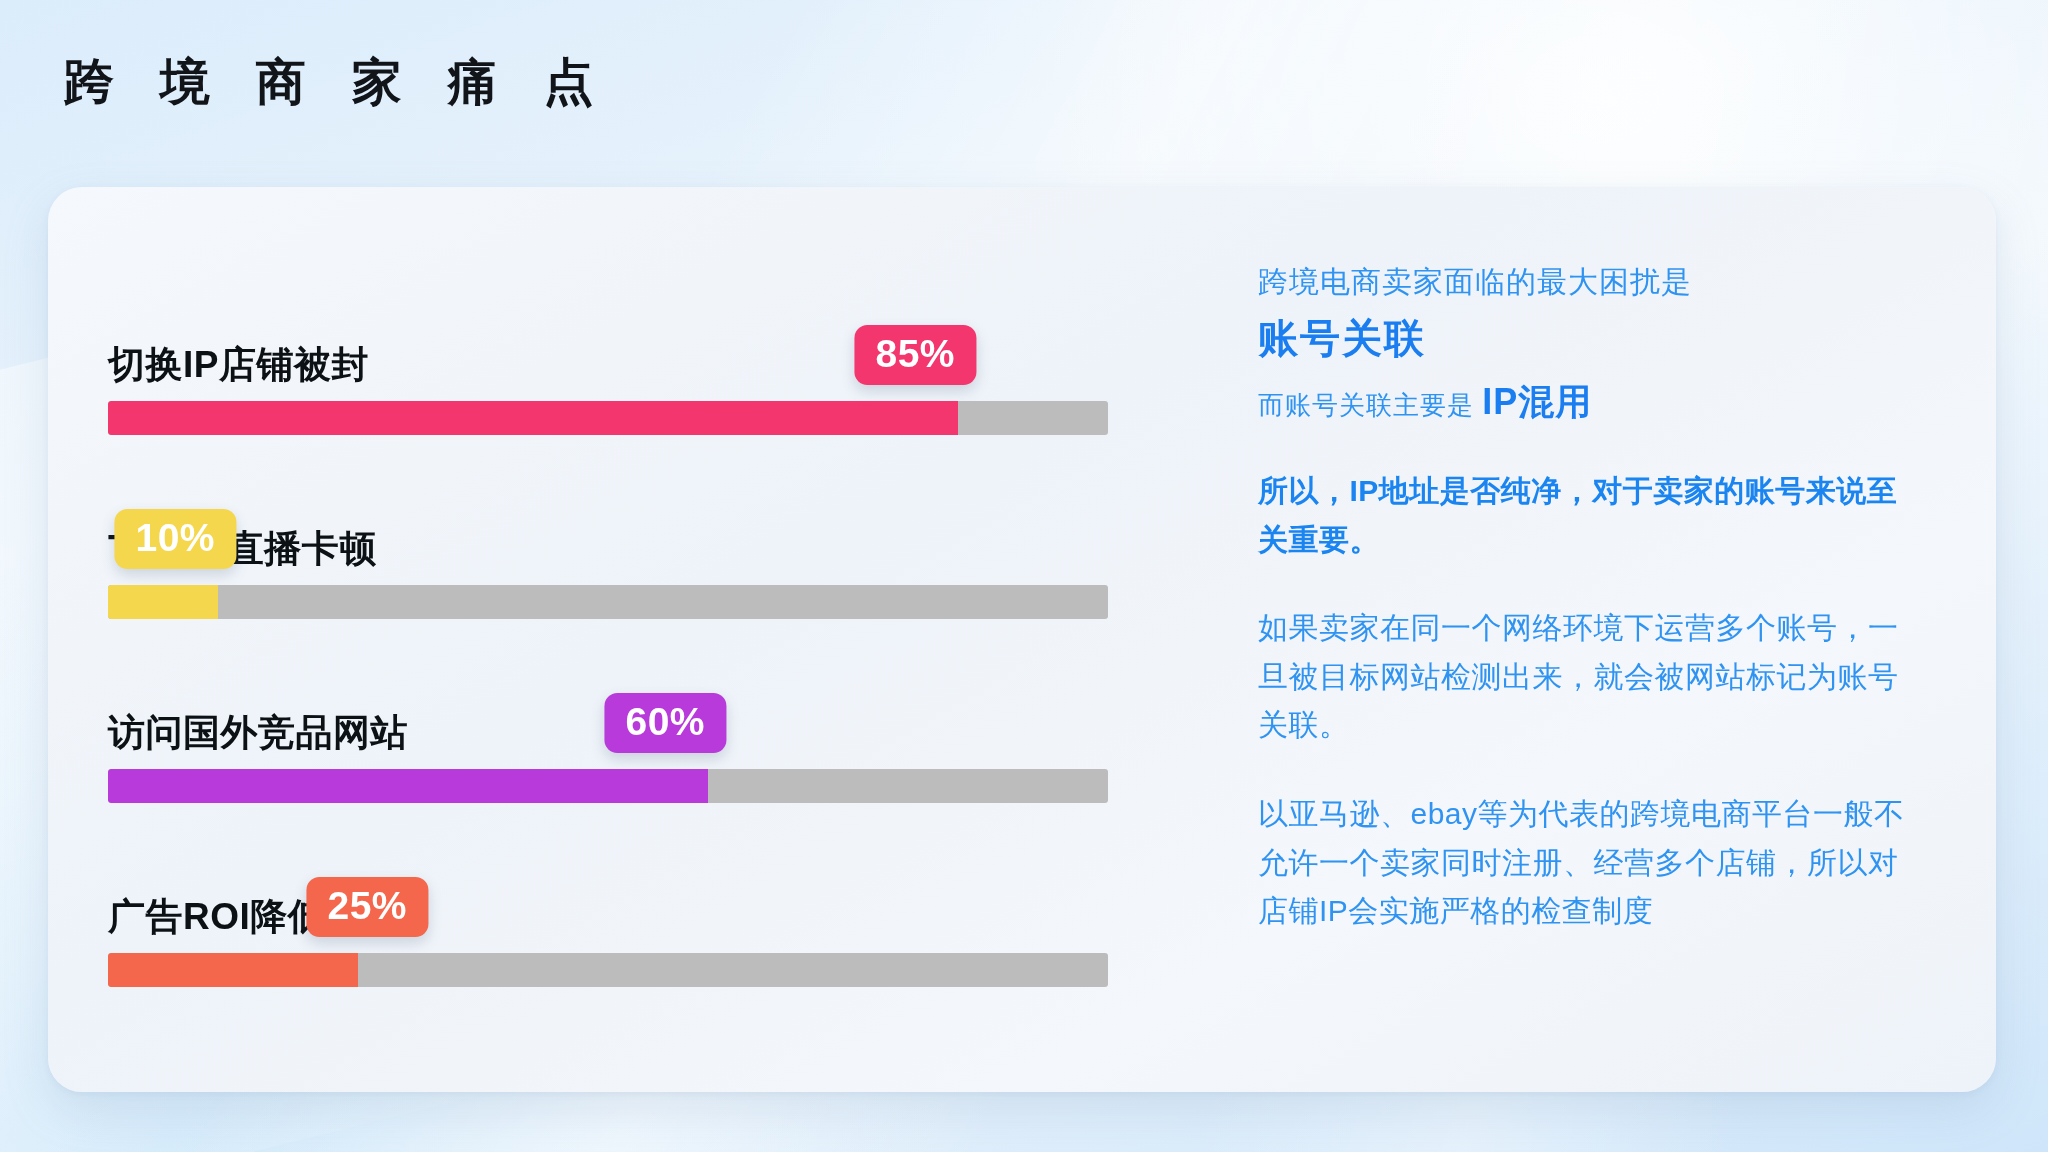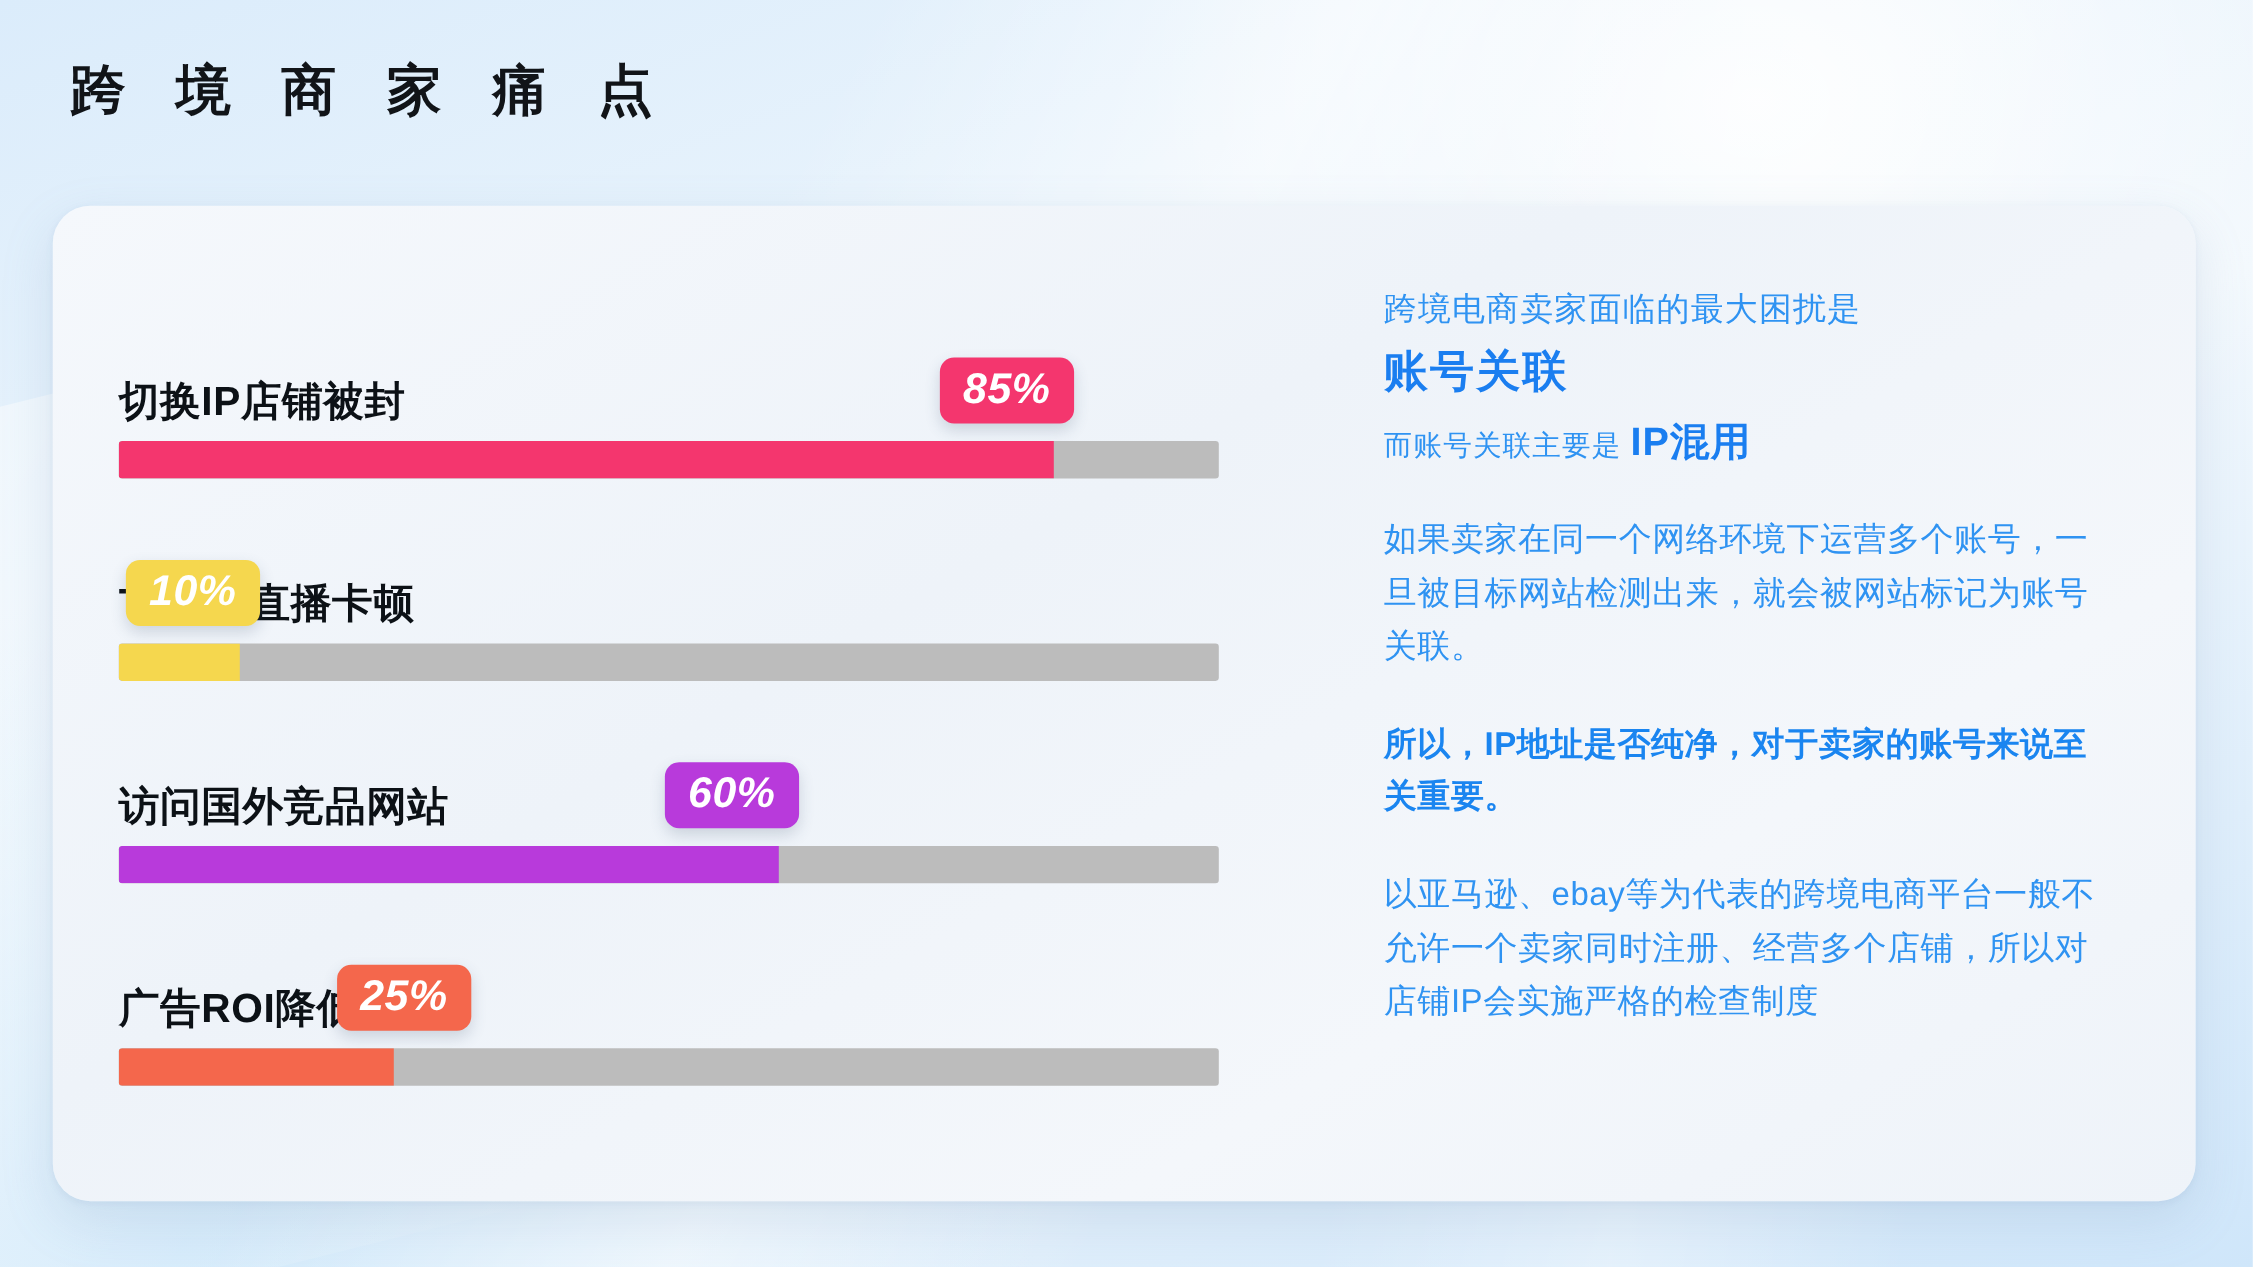--- a/index.html
+++ b/index.html
@@ -65,21 +65,20 @@
   }
   .bar-badge {
     position:absolute; bottom:-2px;
     transform:translateX(-100%);
     padding:9px 21px 12px 21px;
     border-radius:13px;
     color:#ffffff; font-size:39px; font-weight:800;
     line-height:1; letter-spacing:0.5px;
     box-shadow:0 6px 14px rgba(60,80,110,0.20);
     white-space:nowrap;
-    font-style:italic;
   }
   .bar-track {
     position:relative; margin-top:18px;
     width:1000px; height:34px;
     background:#bcbcbc; border-radius:3px;
     overflow:hidden;
   }
   .bar-fill {
     position:absolute; left:0; top:0; bottom:0;
     border-radius:3px 0 0 3px;
@@ -149,18 +148,18 @@
         </div>
       </div>
     </div>
 
   <div class="text-pane">
     <div class="tp-lead">跨境电商卖家面临的最大困扰是</div>
     <div class="tp-big">账号关联</div>
     <div class="tp-row3">
       <span class="tp-line">而账号关联主要是 </span><span class="tp-inline-big">IP混用</span>
     </div>
+    <div class="tp-para bold">所以，IP地址是否纯净，对于卖家的账号来说至关重要。</div>
     <div class="tp-para">如果卖家在同一个网络环境下运营多个账号，一旦被目标网站检测出来，就会被网站标记为账号关联。</div>
-    <div class="tp-para bold">所以，IP地址是否纯净，对于卖家的账号来说至关重要。</div>
     <div class="tp-para">以亚马逊、ebay等为代表的跨境电商平台一般不允许一个卖家同时注册、经营多个店铺，所以对店铺IP会实施严格的检查制度</div>
   </div>
 
 </div>
 
 </body></html>

